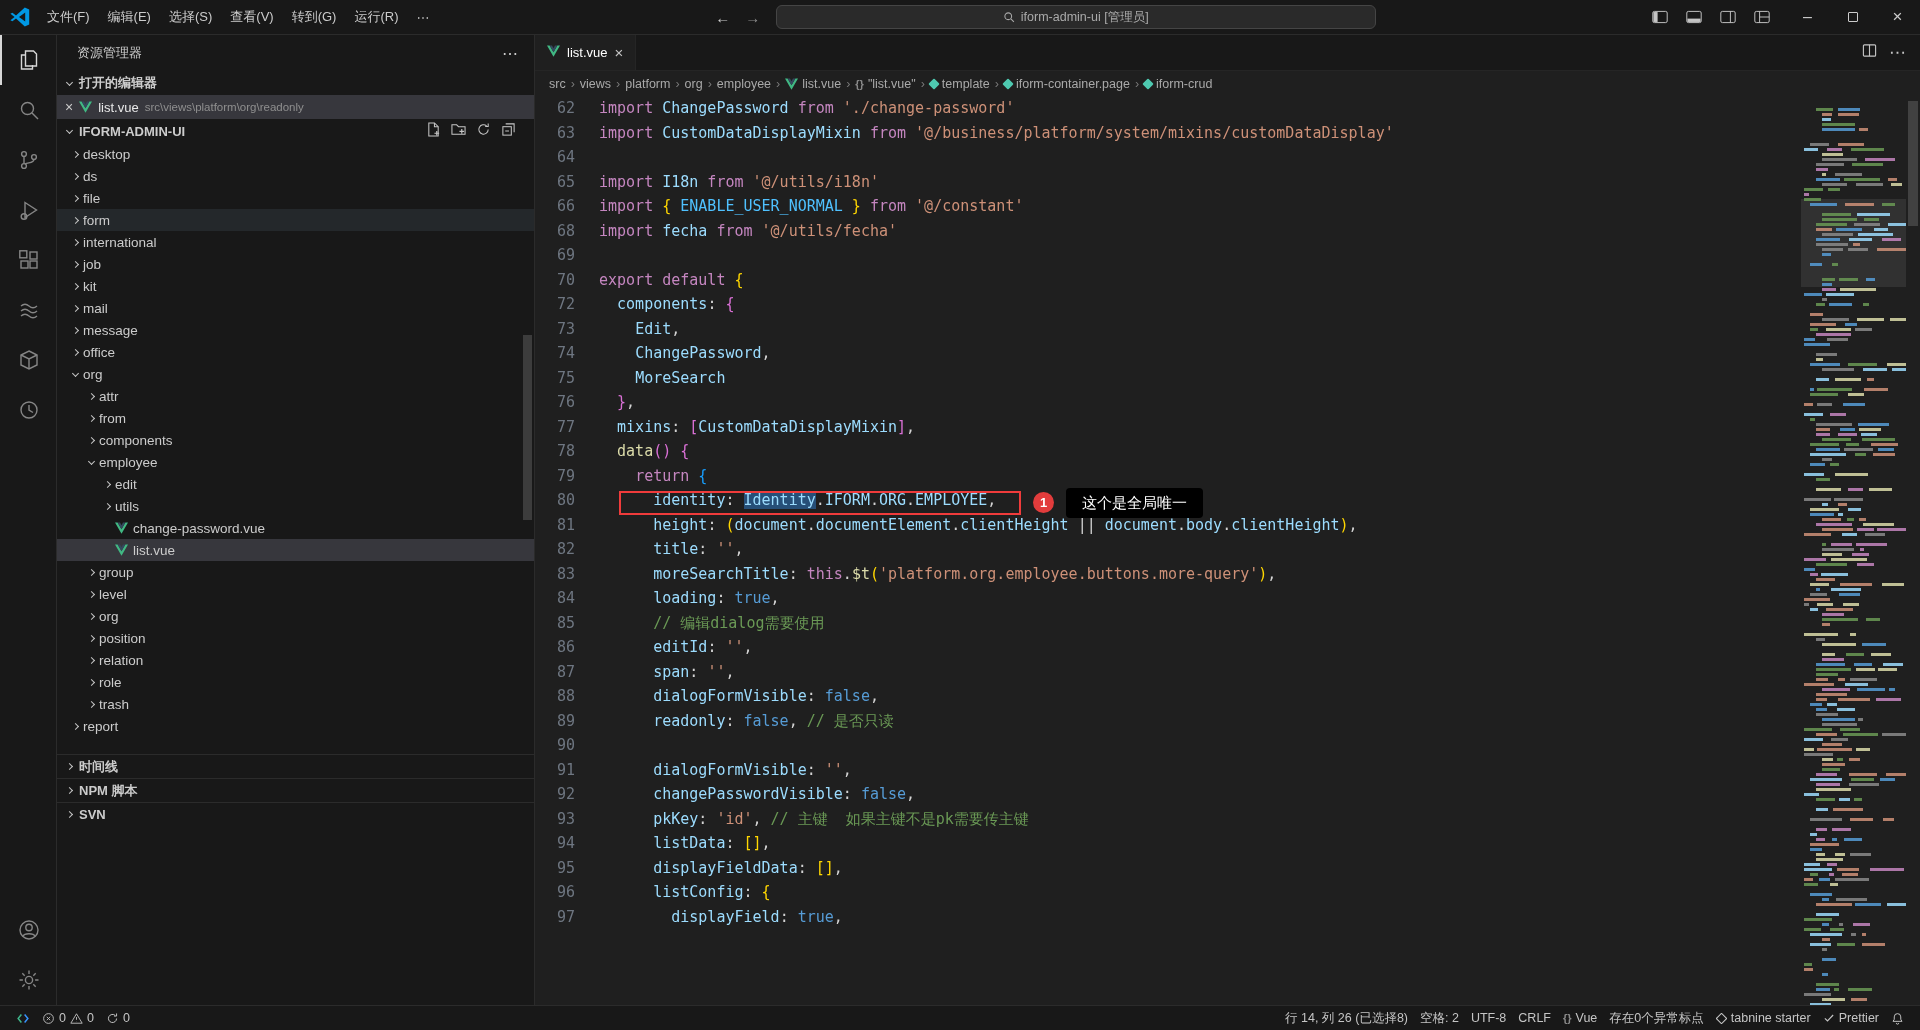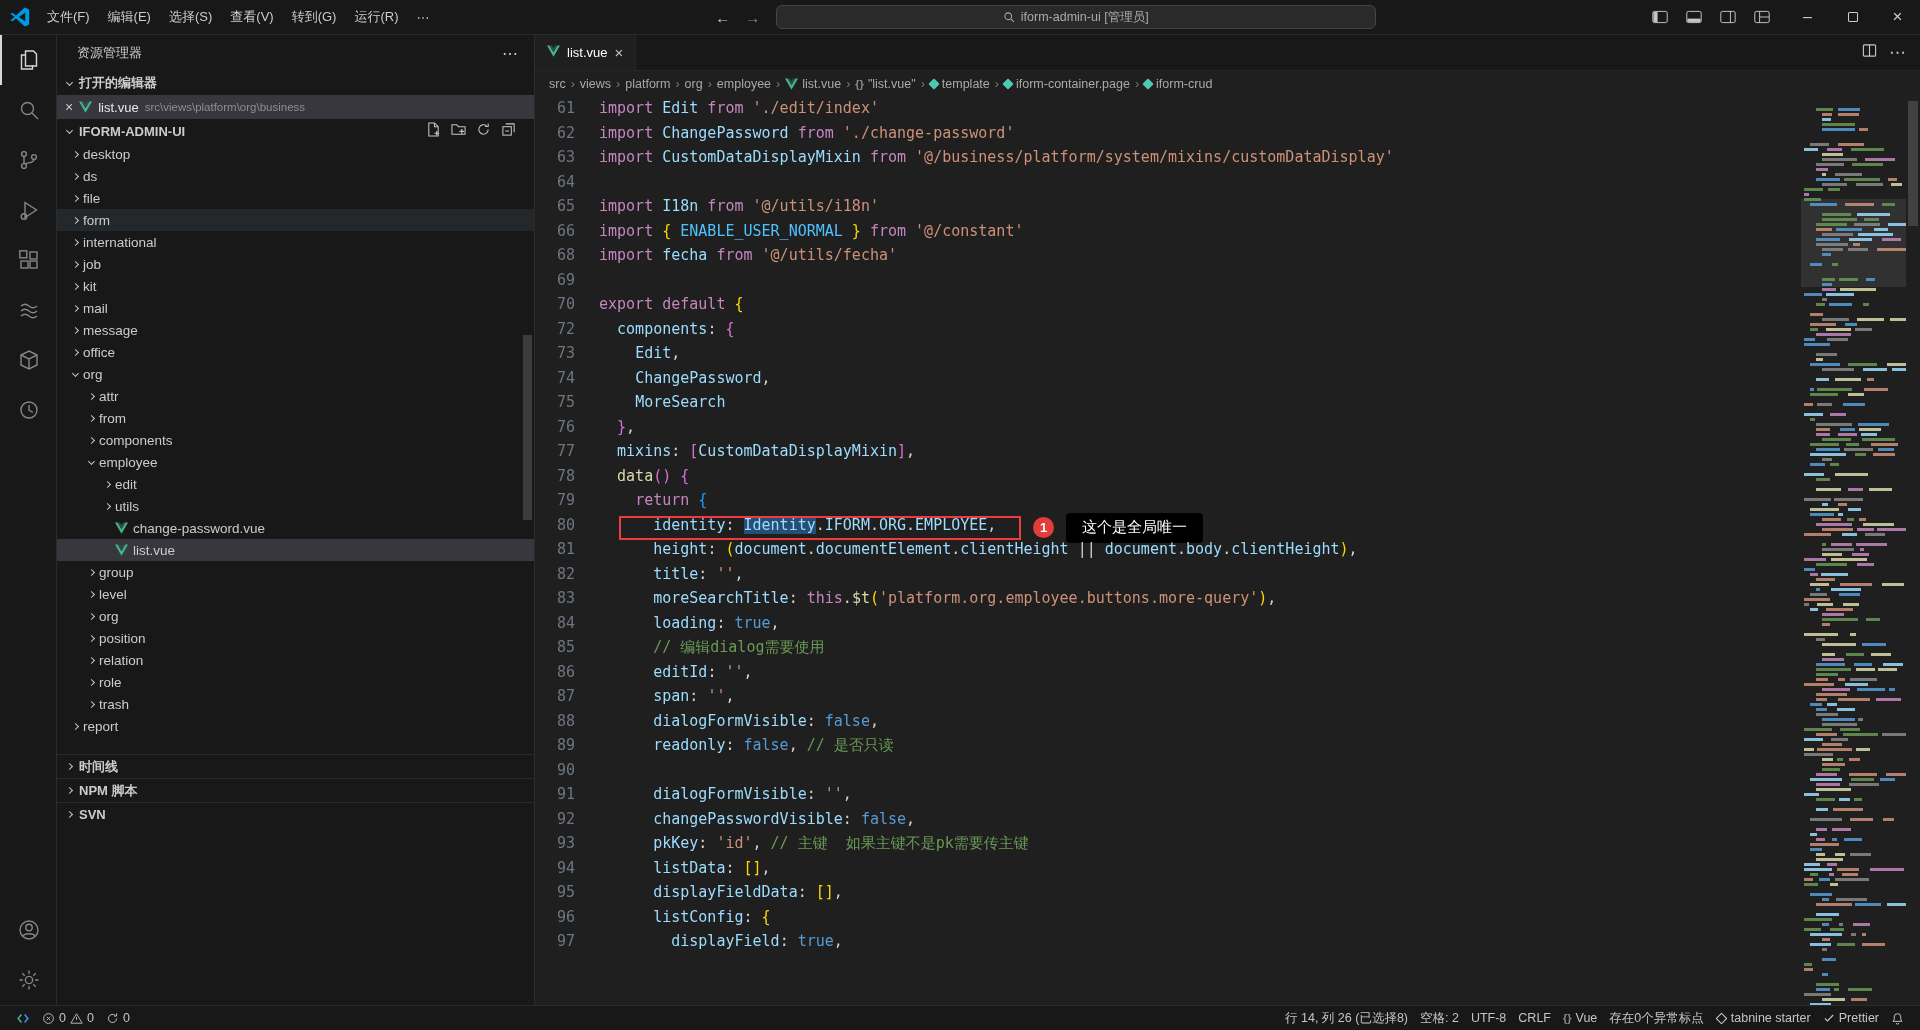--- a/index.html
+++ b/index.html
@@ -253,21 +253,21 @@
     <div id="oe-list">
         <div class="oe-item">
           <span class="oe-close"></span>
           <span style="display: flex;">
             <svg width="13" height="12" viewBox="0 0 24 22">
               <path fill="#41b883" d="M0 1h4.8L12 13.4 19.2 1H24L12 21.7z"></path>
               <path fill="#34495e" d="M4.8 1h4.4L12 5.8 14.8 1h4.4L12 13.4z"></path>
             </svg>
           </span>
           <span>list.vue</span>
-          <span class="oe-path">src\views\platform\org\business</span>
+          <span class="oe-path">src\views\platform\org\readonly</span>
         </div>
       </div>
 
     <div class="sect-header proj-header">
       <span class="chev-slot">
           <i class="chev open"></i>
         </span>
       <span class="label">IFORM-ADMIN-UI</span>
       <span class="proj-actions">
         <span><svg width="15" height="15" viewBox="0 0 16 16">
@@ -553,24 +553,20 @@
         <span class="bc-sep">›</span>
         <span class="bc-item">
           <span class="sym-ic"></span>
           <span>iform-crud</span>
         </span>
       </div>
 
     <div class="code-wrap">
       <div class="code-main" id="code">
           <div class="code-row">
-            <span class="ln">61</span>
-            <span class="lc"><span class="tk-k">import </span><span class="tk-v">Edit</span><span class="tk-k"> from </span><span class="tk-s">'./edit/index'</span></span>
-          </div>
-          <div class="code-row">
             <span class="ln">62</span>
             <span class="lc"><span class="tk-k">import </span><span class="tk-v">ChangePassword</span><span class="tk-k"> from </span><span class="tk-s">'./change-password'</span></span>
           </div>
           <div class="code-row">
             <span class="ln">63</span>
             <span class="lc"><span class="tk-k">import </span><span class="tk-v">CustomDataDisplayMixin</span><span class="tk-k"> from </span><span class="tk-s">'@/business/platform/system/mixins/customDataDisplay'</span></span>
           </div>
           <div class="code-row">
             <span class="ln">64</span>
           </div>

